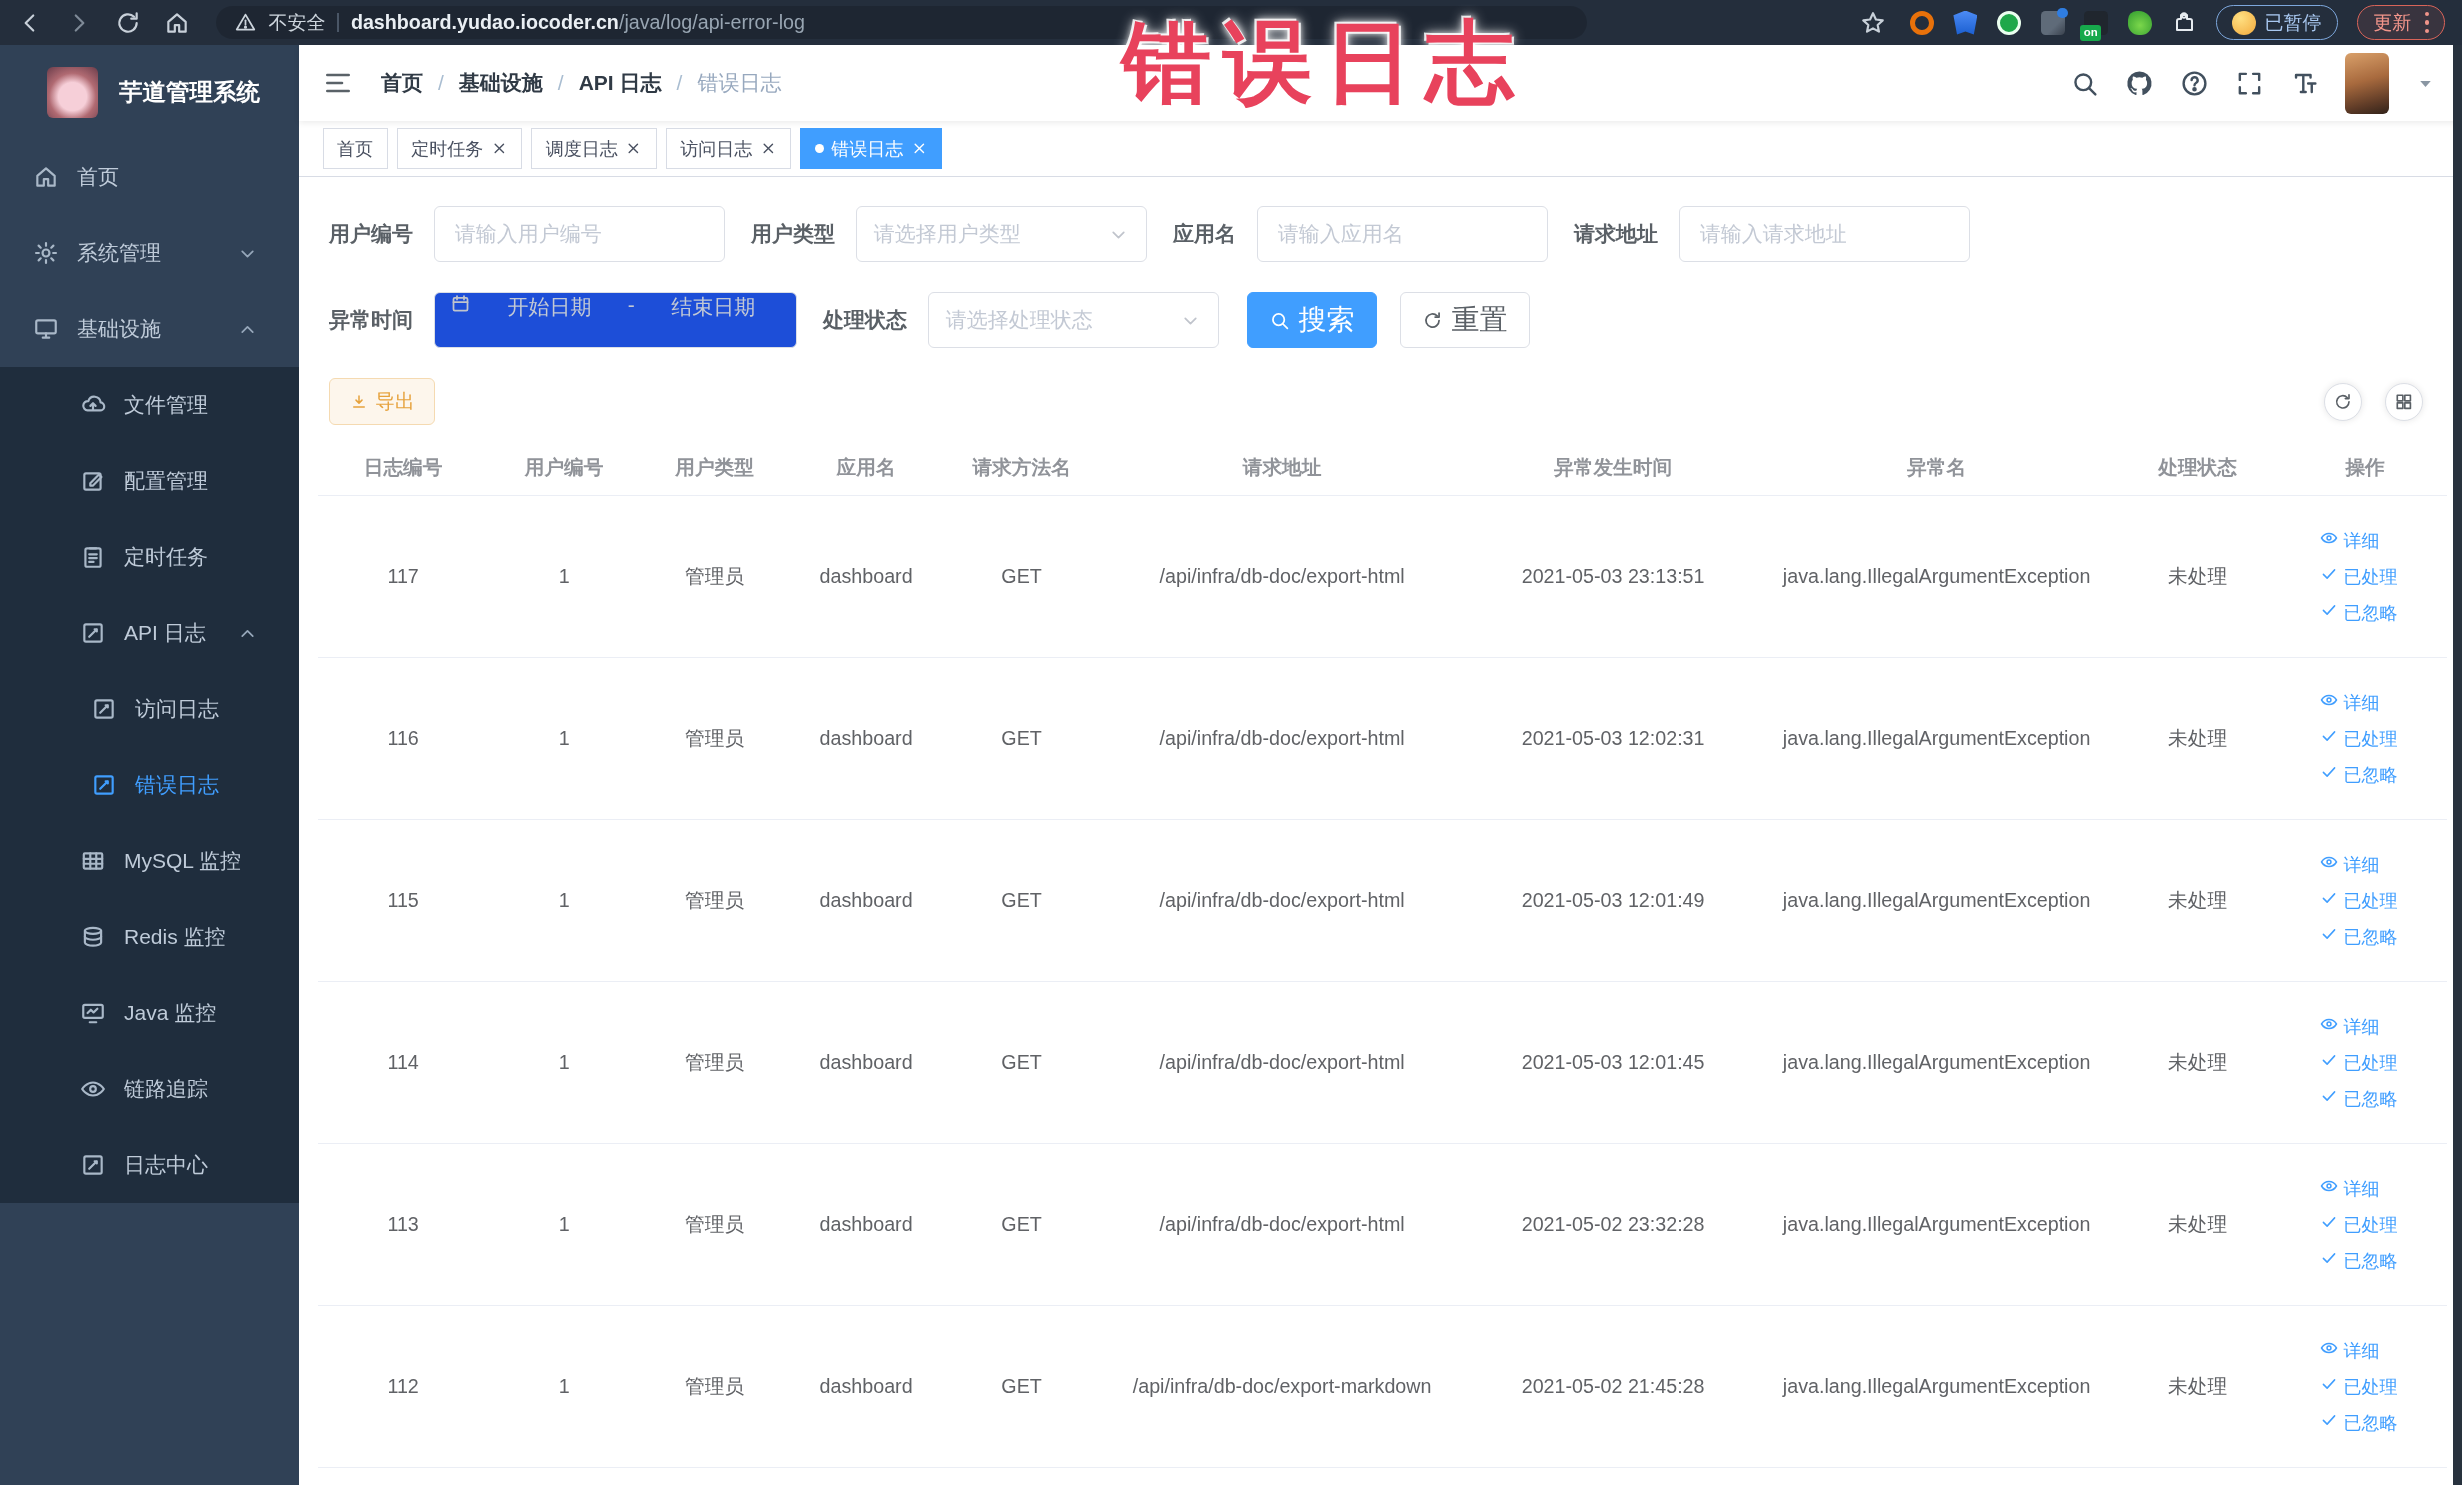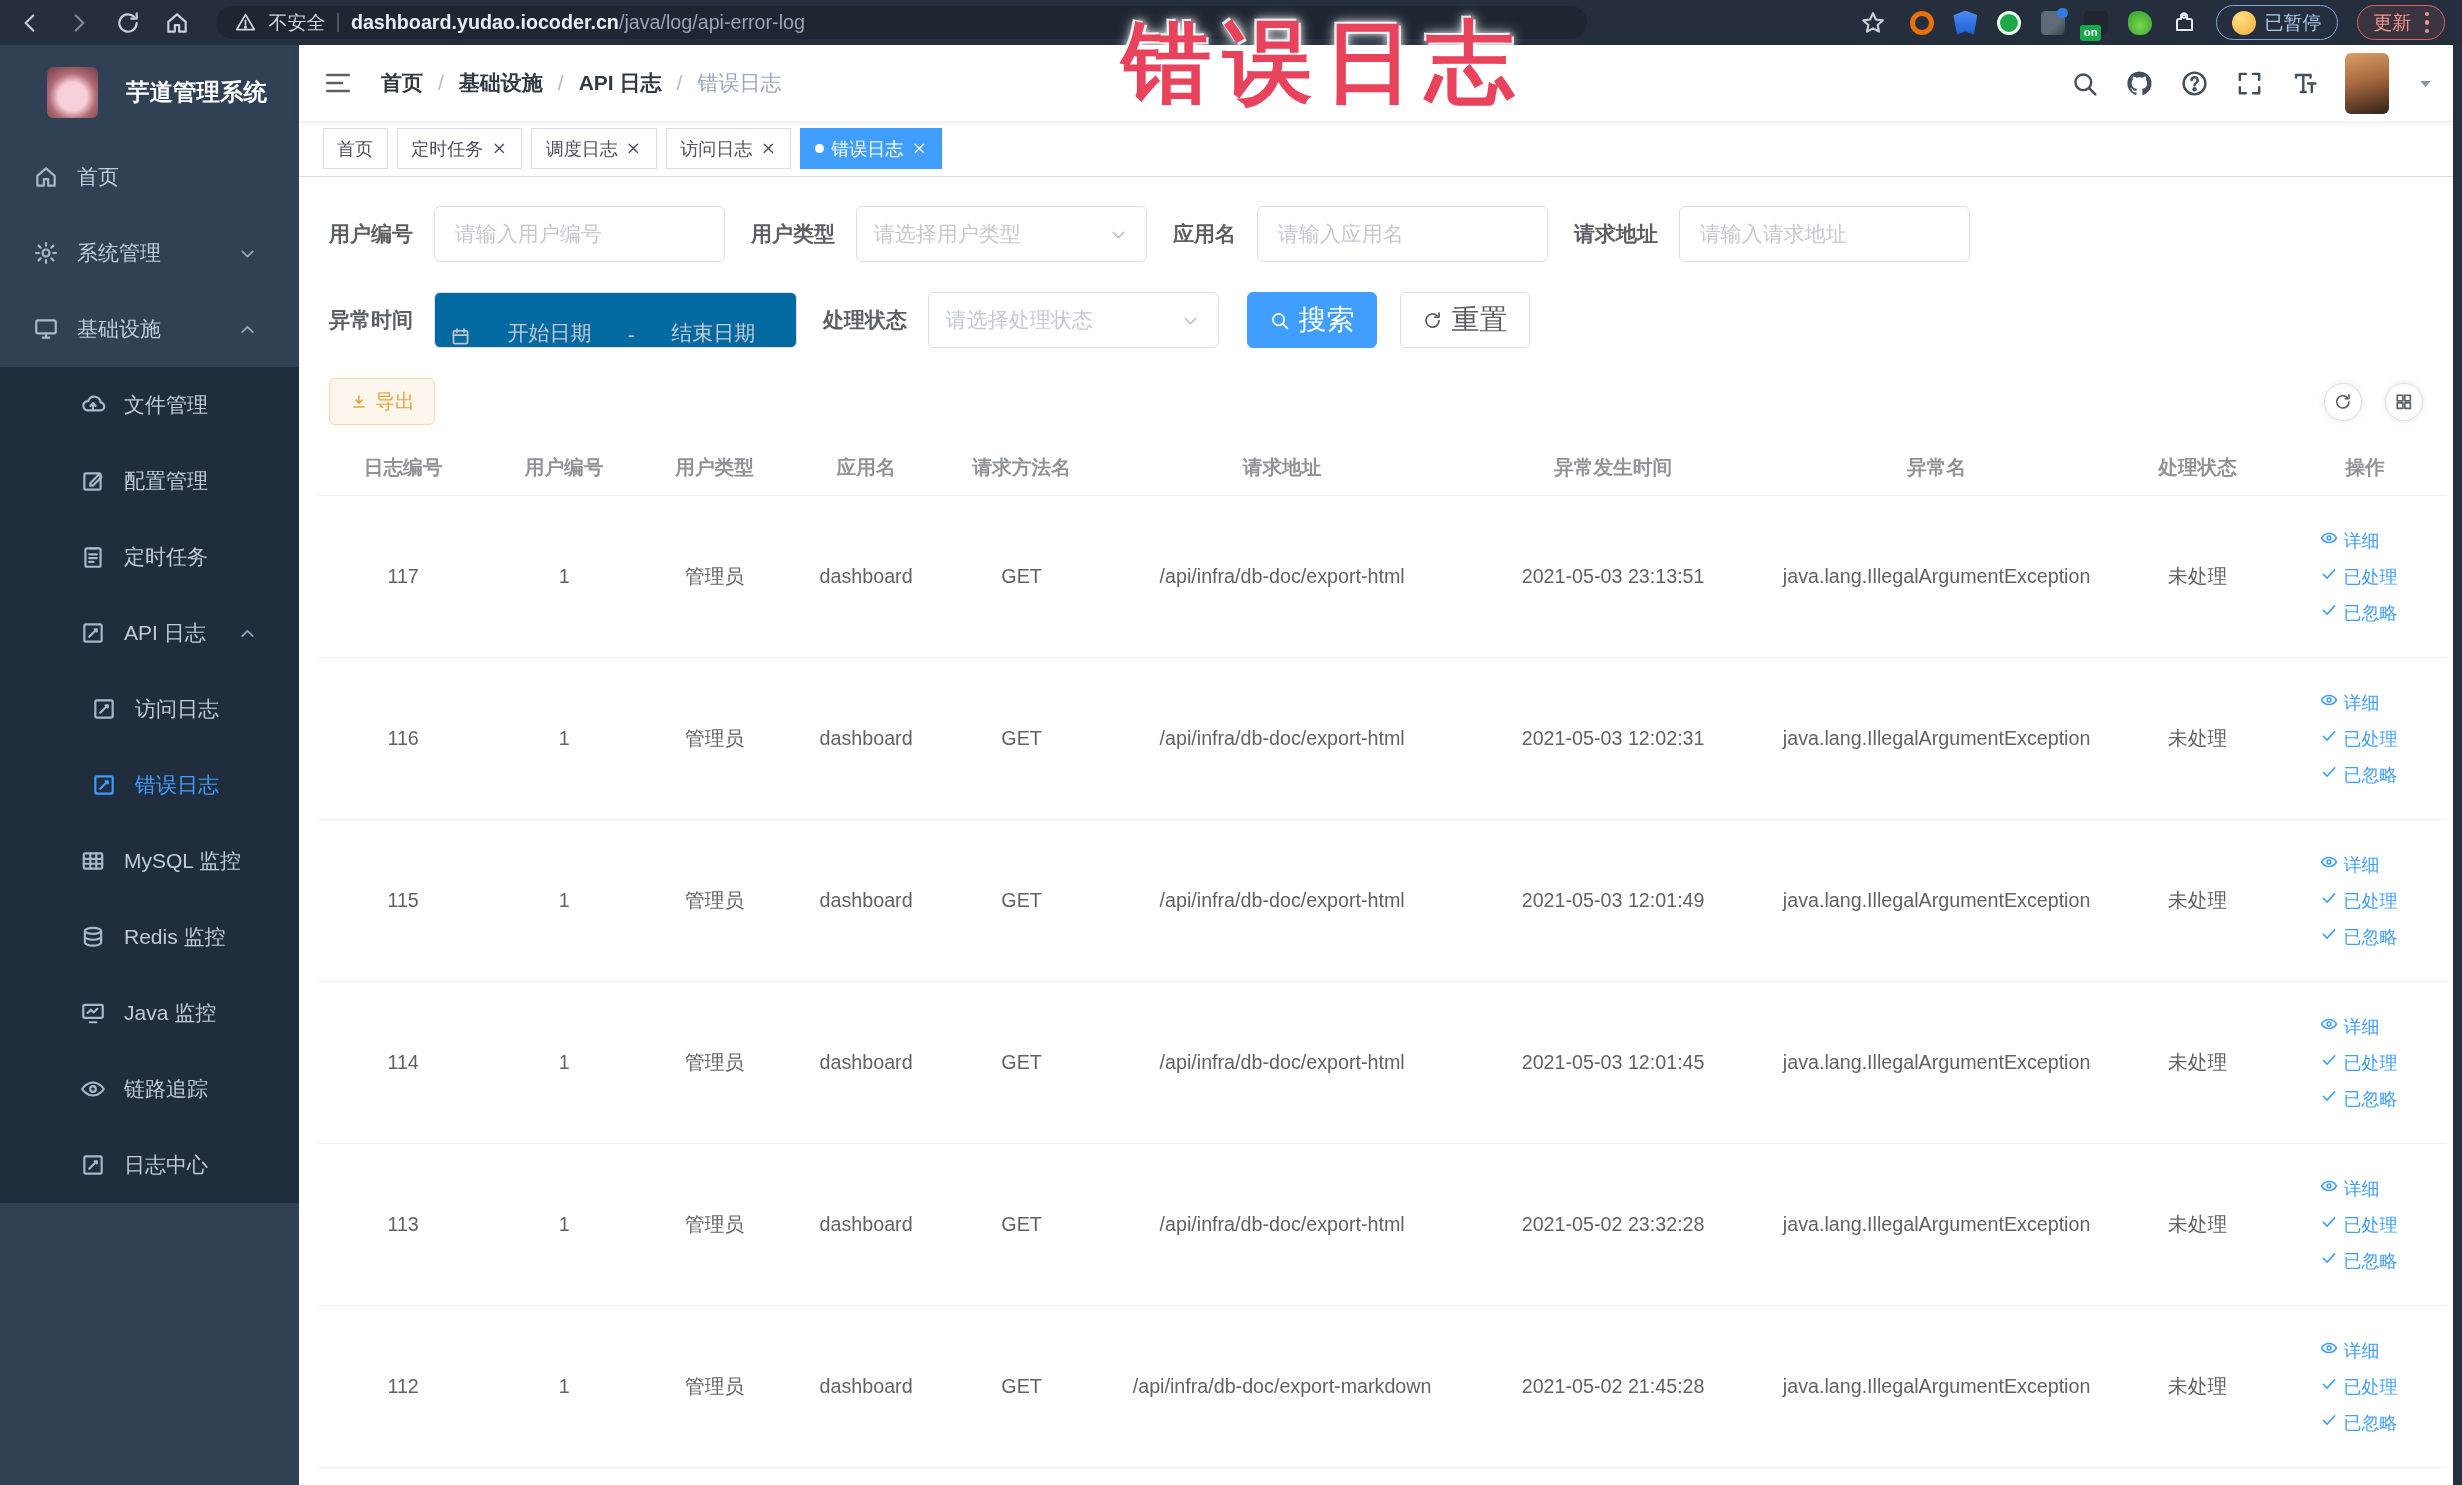--- a/index.html
+++ b/index.html
@@ -37,21 +37,21 @@
     font-size:19px;white-space:nowrap;cursor:pointer;box-sizing:border-box;}
   .pill.paused{border:1.5px solid #7da7dc;color:#a8c7f0;justify-content:space-between;}
   .emoji{width:24px;height:24px;border-radius:50%;background:radial-gradient(circle at 35% 30%,#ffe082,#f2a93c);}
   .pill.update{border:1.5px solid #d96459;color:#f1948a;background:rgba(217,100,89,0.12);gap:13.6px;}
   .kebab{display:flex;flex-direction:column;gap:3.8px;}
   .kebab i{width:4.5px;height:4.5px;border-radius:50%;background:#f1948a;}
 
   
   .app{position:absolute;top:45px;left:0;right:0;bottom:0;display:flex;}
   .sidebar{width:299px;background:#304156;flex-shrink:0;display:flex;flex-direction:column;overflow:hidden;}
-  .logo-row{height:94px;display:flex;align-items:center;padding-left:47px;gap:28px;flex-shrink:0;cursor:pointer;}
+  .logo-row{height:94px;display:flex;align-items:center;padding-left:47px;gap:21px;flex-shrink:0;cursor:pointer;}
   .logo-img{width:51px;height:51px;border-radius:6px;flex-shrink:0;
     background:radial-gradient(circle at 50% 58%,#f6cfd8 0 36%,#b06a72 60%,#6a3c4a 100%);}
   .logo-title{color:#fff;font-size:23.5px;font-weight:bold;white-space:nowrap;}
   .menu{display:flex;flex-direction:column;}
   .menu-item{height:76px;display:flex;align-items:center;color:#bfcbd9;font-size:21px;cursor:pointer;white-space:nowrap;}
   .menu-item.lvl1{padding-left:33px;}
   .menu-item.lvl2{padding-left:80px;}
   .menu-item.lvl3{padding-left:91px;}
   .menu-item.in-sub{background:#1f2d3d;}
   .menu-item.divided{border-top:1.5px solid #273c52;}
@@ -90,21 +90,21 @@
   .f-group{display:flex;align-items:center;margin-right:26px;}
   .f-label{font-size:21px;font-weight:700;color:#5a6066;margin-right:21px;white-space:nowrap;}
   .f-input{height:56px;width:291px;border:1.5px solid #dcdfe6;border-radius:6px;box-sizing:border-box;
     padding:0 19.7px;font-size:21px;color:#606266;background:#fff;outline:none;font-family:inherit;}
   .f-input::placeholder{color:#c3c9d4;}
   .f-select{width:291px;height:56px;border:1.5px solid #dcdfe6;border-radius:6px;display:flex;
     align-items:center;padding:0 16.7px;box-sizing:border-box;background:#fff;cursor:pointer;}
   .f-select .ph{color:#c3c9d4;font-size:21px;flex:1;}
   .sel-arrow{width:21px;height:21px;color:#c0c4cc;flex-shrink:0;}
   .f-range{width:363px;height:56px;border:1.5px solid #dcdfe6;border-radius:6px;display:flex;
-    align-items:flex-end;padding:0 15px;box-sizing:border-box;gap:10.6px;background:#0369a1;cursor:pointer;}
+    align-items:flex-start;padding:0 15px;box-sizing:border-box;gap:10.6px;background:#1d4ed8;cursor:pointer;}
   .cal-ic{width:21px;height:21px;color:#c0c4cc;flex-shrink:0;}
   .range-ph{color:#c3c9d4;font-size:21px;flex:1;text-align:center;white-space:nowrap;}
   .range-sep{color:#c3c9d4;font-size:21px;}
   .btn{height:56px;border-radius:6px;font-size:28px;display:inline-flex;align-items:center;
     gap:9px;padding:0 21px;cursor:pointer;box-sizing:border-box;white-space:nowrap;}
   .btn-ic{width:21px;height:21px;flex-shrink:0;}
   .btn-primary{background:#409eff;color:#fff;border:1.5px solid #409eff;margin-left:1.5px;}
   .btn-plain{background:#fff;color:#5a6066;border:1.5px solid #dcdfe6;margin-left:23px;}
 
   .toolbar-row{display:flex;align-items:center;margin-bottom:15px;}

